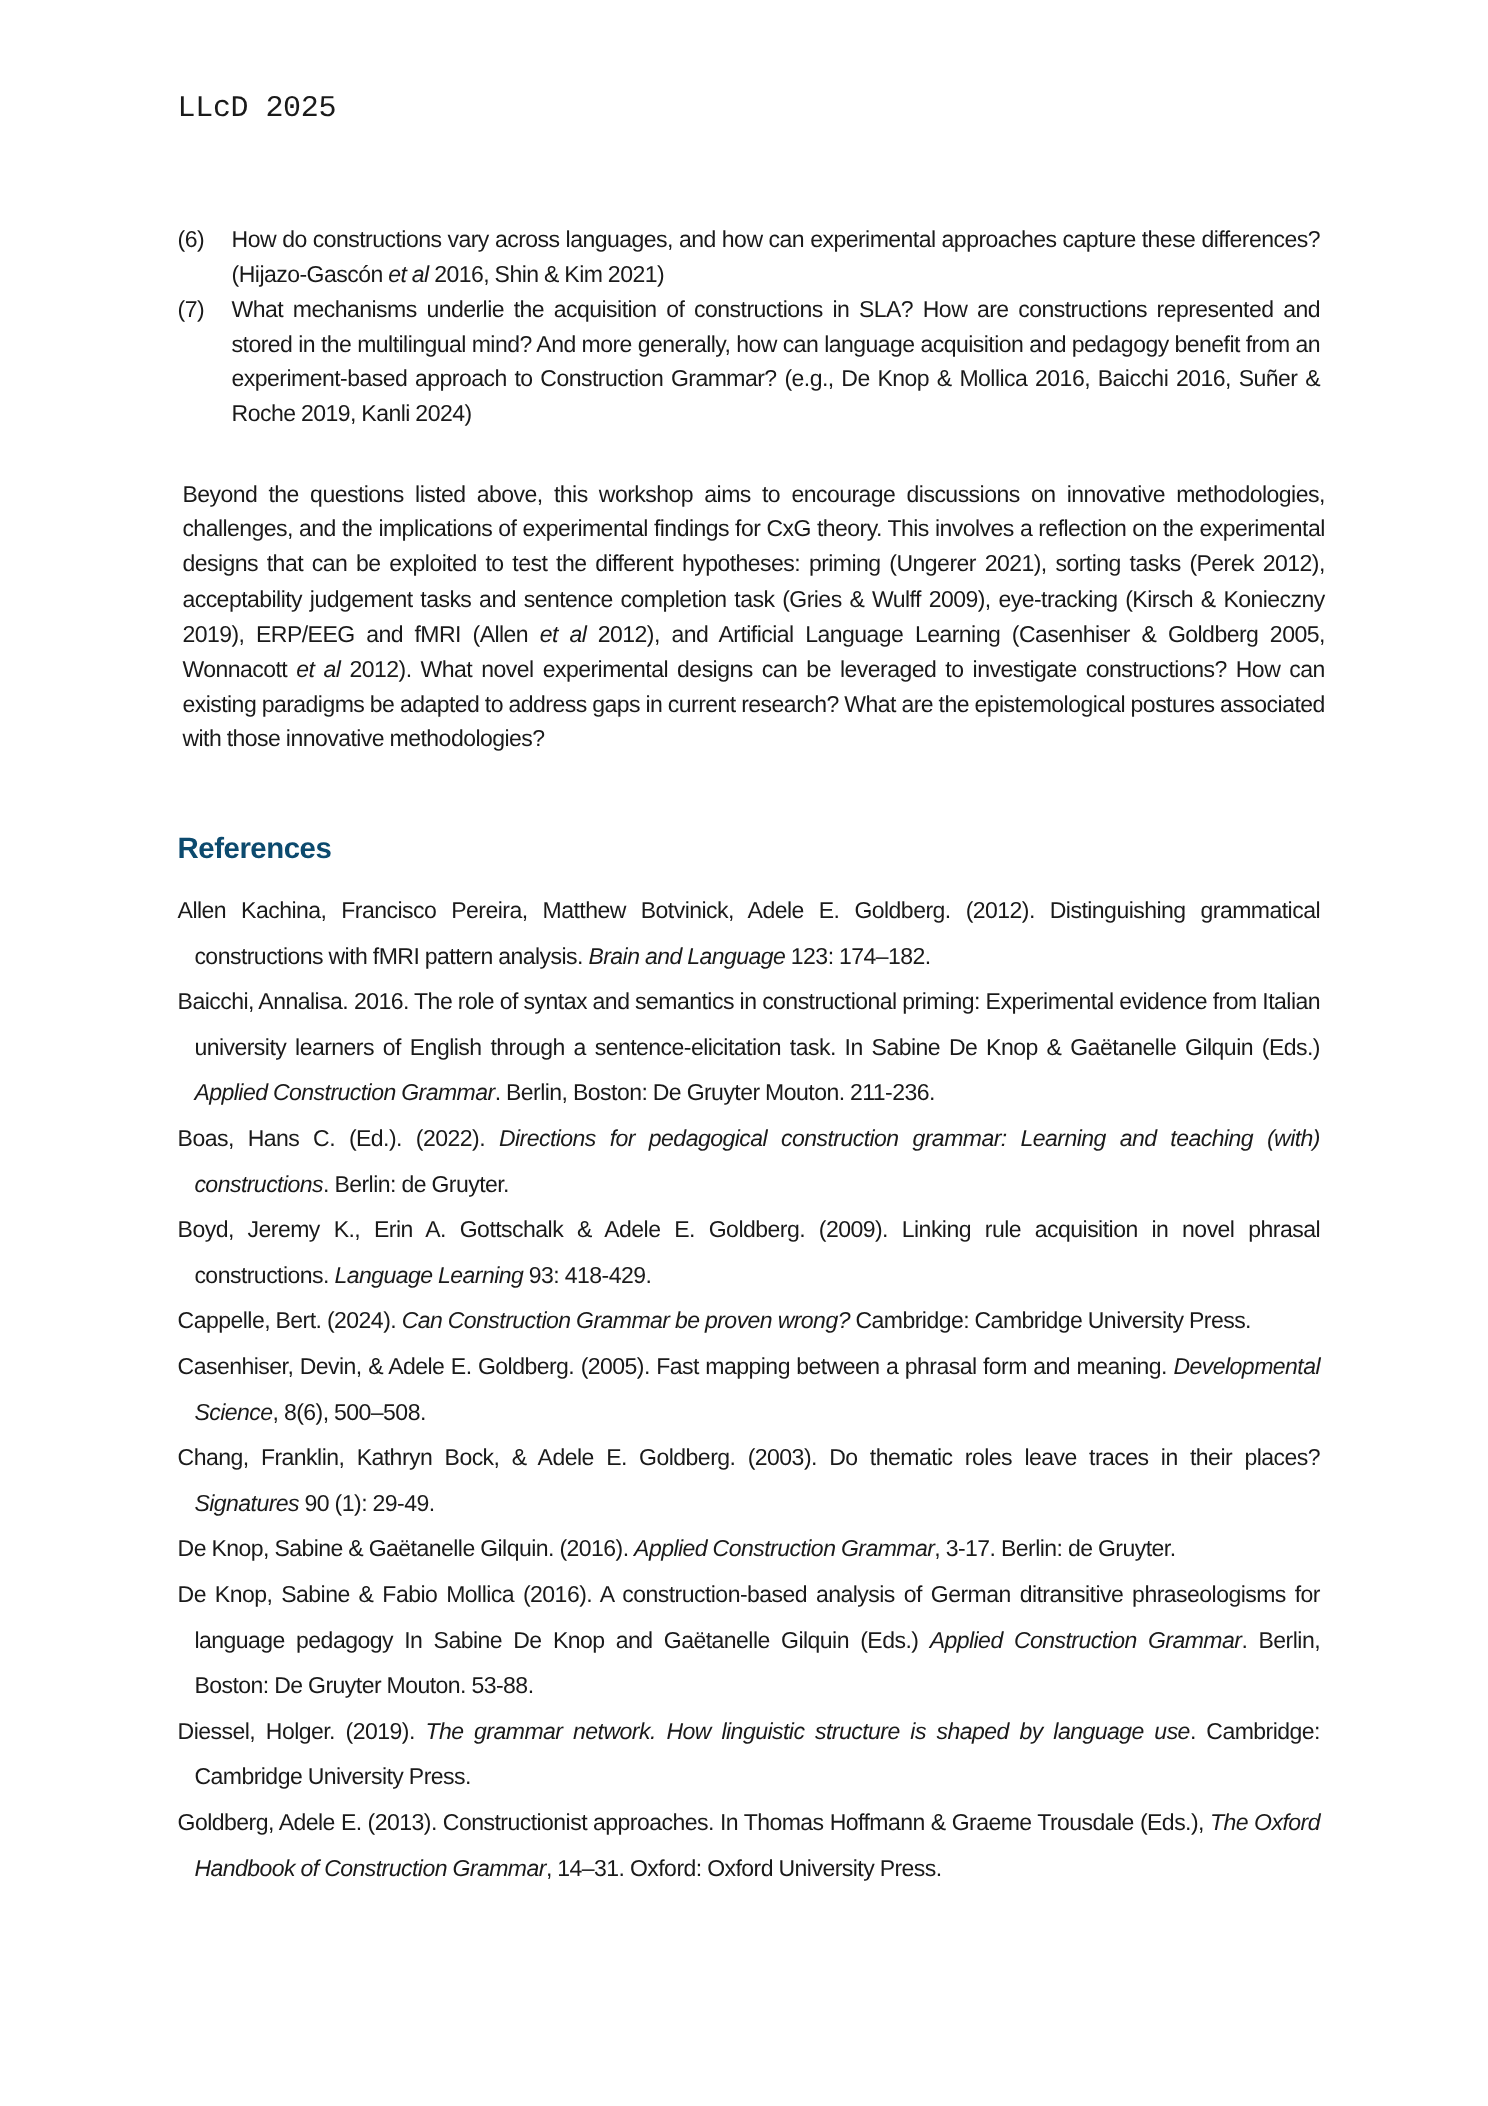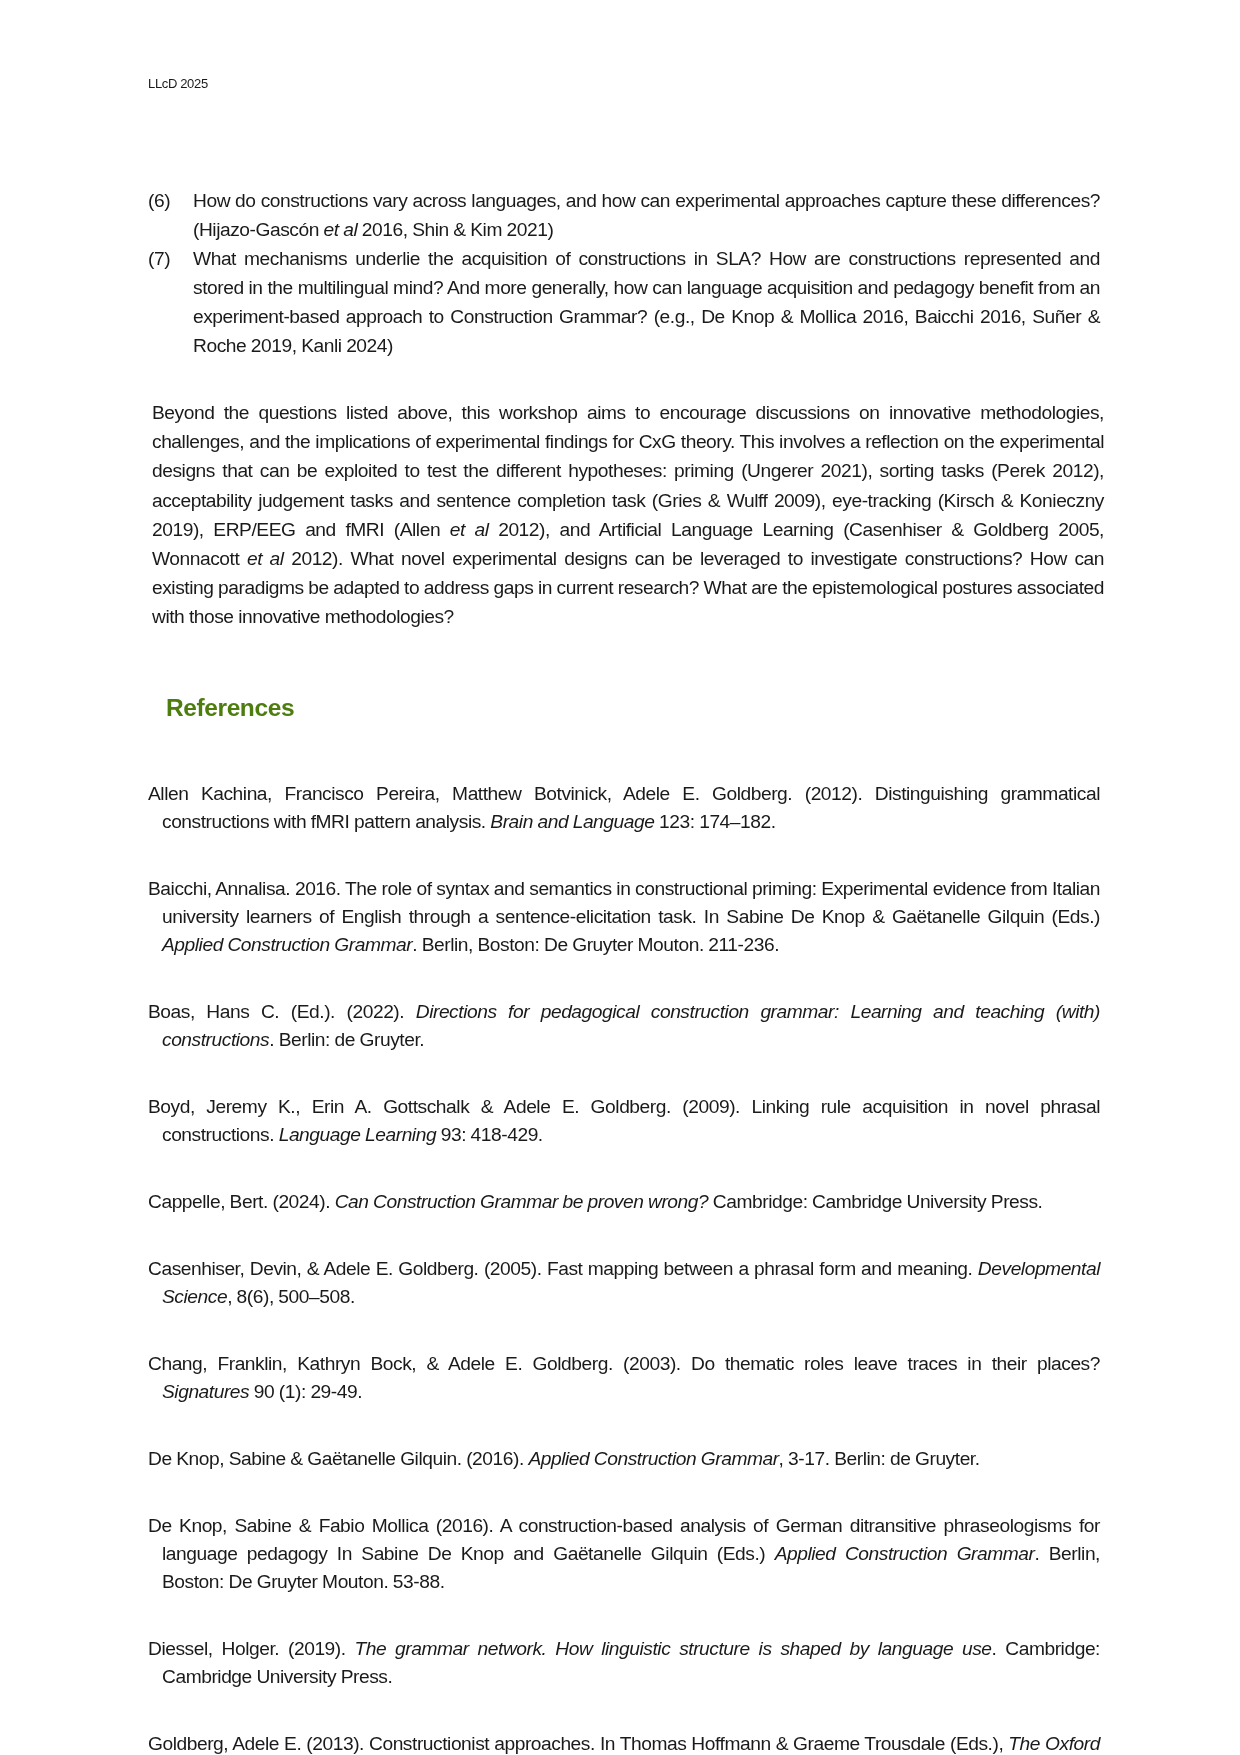--- a/index.html
+++ b/index.html
@@ -7,21 +7,21 @@
     .page {
       position: absolute; left: 148px; top: 0; width: 952px;
       font-family: "Liberation Sans", sans-serif;
       color: #1a1a1a;
       font-size: 19.2px;
       letter-spacing: -0.45px;
       word-spacing: -0.3px;
     }
     .running-header {
       position: absolute; top: 76px; left: 0;
-      font-size: 13px; letter-spacing: -0.3px;
+      font-size: 25px; letter-spacing: -0.3px; font-family: Liberation Mono, monospace;
     }
     .questions {
       position: absolute; top: 186px; left: 0; width: 952px;
       margin: 0; padding: 0; list-style: none;
     }
     .q-item { display: flex; line-height: 29px; }
     .q-num { width: 45px; flex: none; }
     .q-text { flex: 1; text-align: justify; }
     .para {
       position: absolute; top: 394px; left: 0; width: 952px;
@@ -30,22 +30,22 @@
     .refs-heading {
       position: absolute; top: 694px; left: 0; margin: 0;
       font-size: 24.5px; font-weight: bold; color: #4472c4;
       letter-spacing: -0.4px;
     }
     .refs {
       position: absolute; top: 741px; left: 0; width: 952px;
       margin: 0; padding: 0; list-style: none;
     }
     .ref {
-      line-height: 28px; text-align: justify;
-      padding-left: 14px; text-indent: -14px; margin-top: 39px;
+      line-height: 38px; text-align: justify;
+      padding-left: 14px; text-indent: -14px;
     }
     em { font-style: italic; }
   </style>
 </head>
 <body>
 
 <div class="page">
   <div class="running-header">LLcD 2025</div>
 
   <ol class="questions" id="questions">
@@ -54,21 +54,21 @@
         <span class="q-text"><span>How do constructions vary across languages, and how can experimental approaches capture these differences? (Hijazo-Gascón </span><em>et al</em><span> 2016, Shin &amp; Kim 2021)</span></span>
       </li>
       <li class="q-item">
         <span class="q-num">(7)</span>
         <span class="q-text"><span>What mechanisms underlie the acquisition of constructions in SLA? How are constructions represented and stored in the multilingual mind? And more generally, how can language acquisition and pedagogy benefit from an experiment-based approach to Construction Grammar? (e.g., De Knop &amp; Mollica 2016, Baicchi 2016, Suñer &amp; Roche 2019, Kanli 2024)</span></span>
       </li>
     </ol>
 
   <p class="para" id="body-para"><span>Beyond the questions listed above, this workshop aims to encourage discussions on innovative methodologies, challenges, and the implications of experimental findings for CxG theory. This involves a reflection on the experimental designs that can be exploited to test the different hypotheses: priming (Ungerer 2021), sorting tasks (Perek 2012), acceptability judgement tasks and sentence completion task (Gries &amp; Wulff 2009), eye-tracking (Kirsch &amp; Konieczny 2019), ERP/EEG and fMRI (Allen </span><em>et al</em><span> 2012), and Artificial Language Learning (Casenhiser &amp; Goldberg 2005, Wonnacott </span><em>et al</em><span> 2012). What novel experimental designs can be leveraged to investigate constructions? How can existing paradigms be adapted to address gaps in current research? What are the epistemological postures associated with those innovative methodologies?</span></p>
 
-  <h2 class="refs-heading" style="color: #4d7c0f; margin-left: 18px;">References</h2>
+  <h2 class="refs-heading" style="color: #0c4a6e;">References</h2>
 
   <ul class="refs" id="refs">
       <li class="ref"><span>Allen Kachina, Francisco Pereira, Matthew Botvinick, Adele E. Goldberg. (2012). Distinguishing grammatical constructions with fMRI pattern analysis. </span><em>Brain and Language</em><span> 123: 174–182.</span></li>
       <li class="ref"><span>Baicchi, Annalisa. 2016. The role of syntax and semantics in constructional priming: Experimental evidence from Italian university learners of English through a sentence-elicitation task. In Sabine De Knop &amp; Gaëtanelle Gilquin (Eds.) </span><em>Applied Construction Grammar</em><span>. Berlin, Boston: De Gruyter Mouton. 211-236.</span></li>
       <li class="ref"><span>Boas, Hans C. (Ed.). (2022). </span><em>Directions for pedagogical construction grammar: Learning and teaching (with) constructions</em><span>. Berlin: de Gruyter.</span></li>
       <li class="ref"><span>Boyd, Jeremy K., Erin A. Gottschalk &amp; Adele E. Goldberg. (2009). Linking rule acquisition in novel phrasal constructions. </span><em>Language Learning</em><span> 93: 418-429.</span></li>
       <li class="ref"><span>Cappelle, Bert. (2024). </span><em>Can Construction Grammar be proven wrong?</em><span> Cambridge: Cambridge University Press.</span></li>
       <li class="ref"><span>Casenhiser, Devin, &amp; Adele E. Goldberg. (2005). Fast mapping between a phrasal form and meaning. </span><em>Developmental Science</em><span>, 8(6), 500–508.</span></li>
       <li class="ref"><span>Chang, Franklin, Kathryn Bock, &amp; Adele E. Goldberg. (2003). Do thematic roles leave traces in their places? </span><em>Signatures</em><span> 90 (1): 29-49.</span></li>
       <li class="ref"><span>De Knop, Sabine &amp; Gaëtanelle Gilquin. (2016). </span><em>Applied Construction Grammar</em><span>, 3-17. Berlin: de Gruyter.</span></li>

